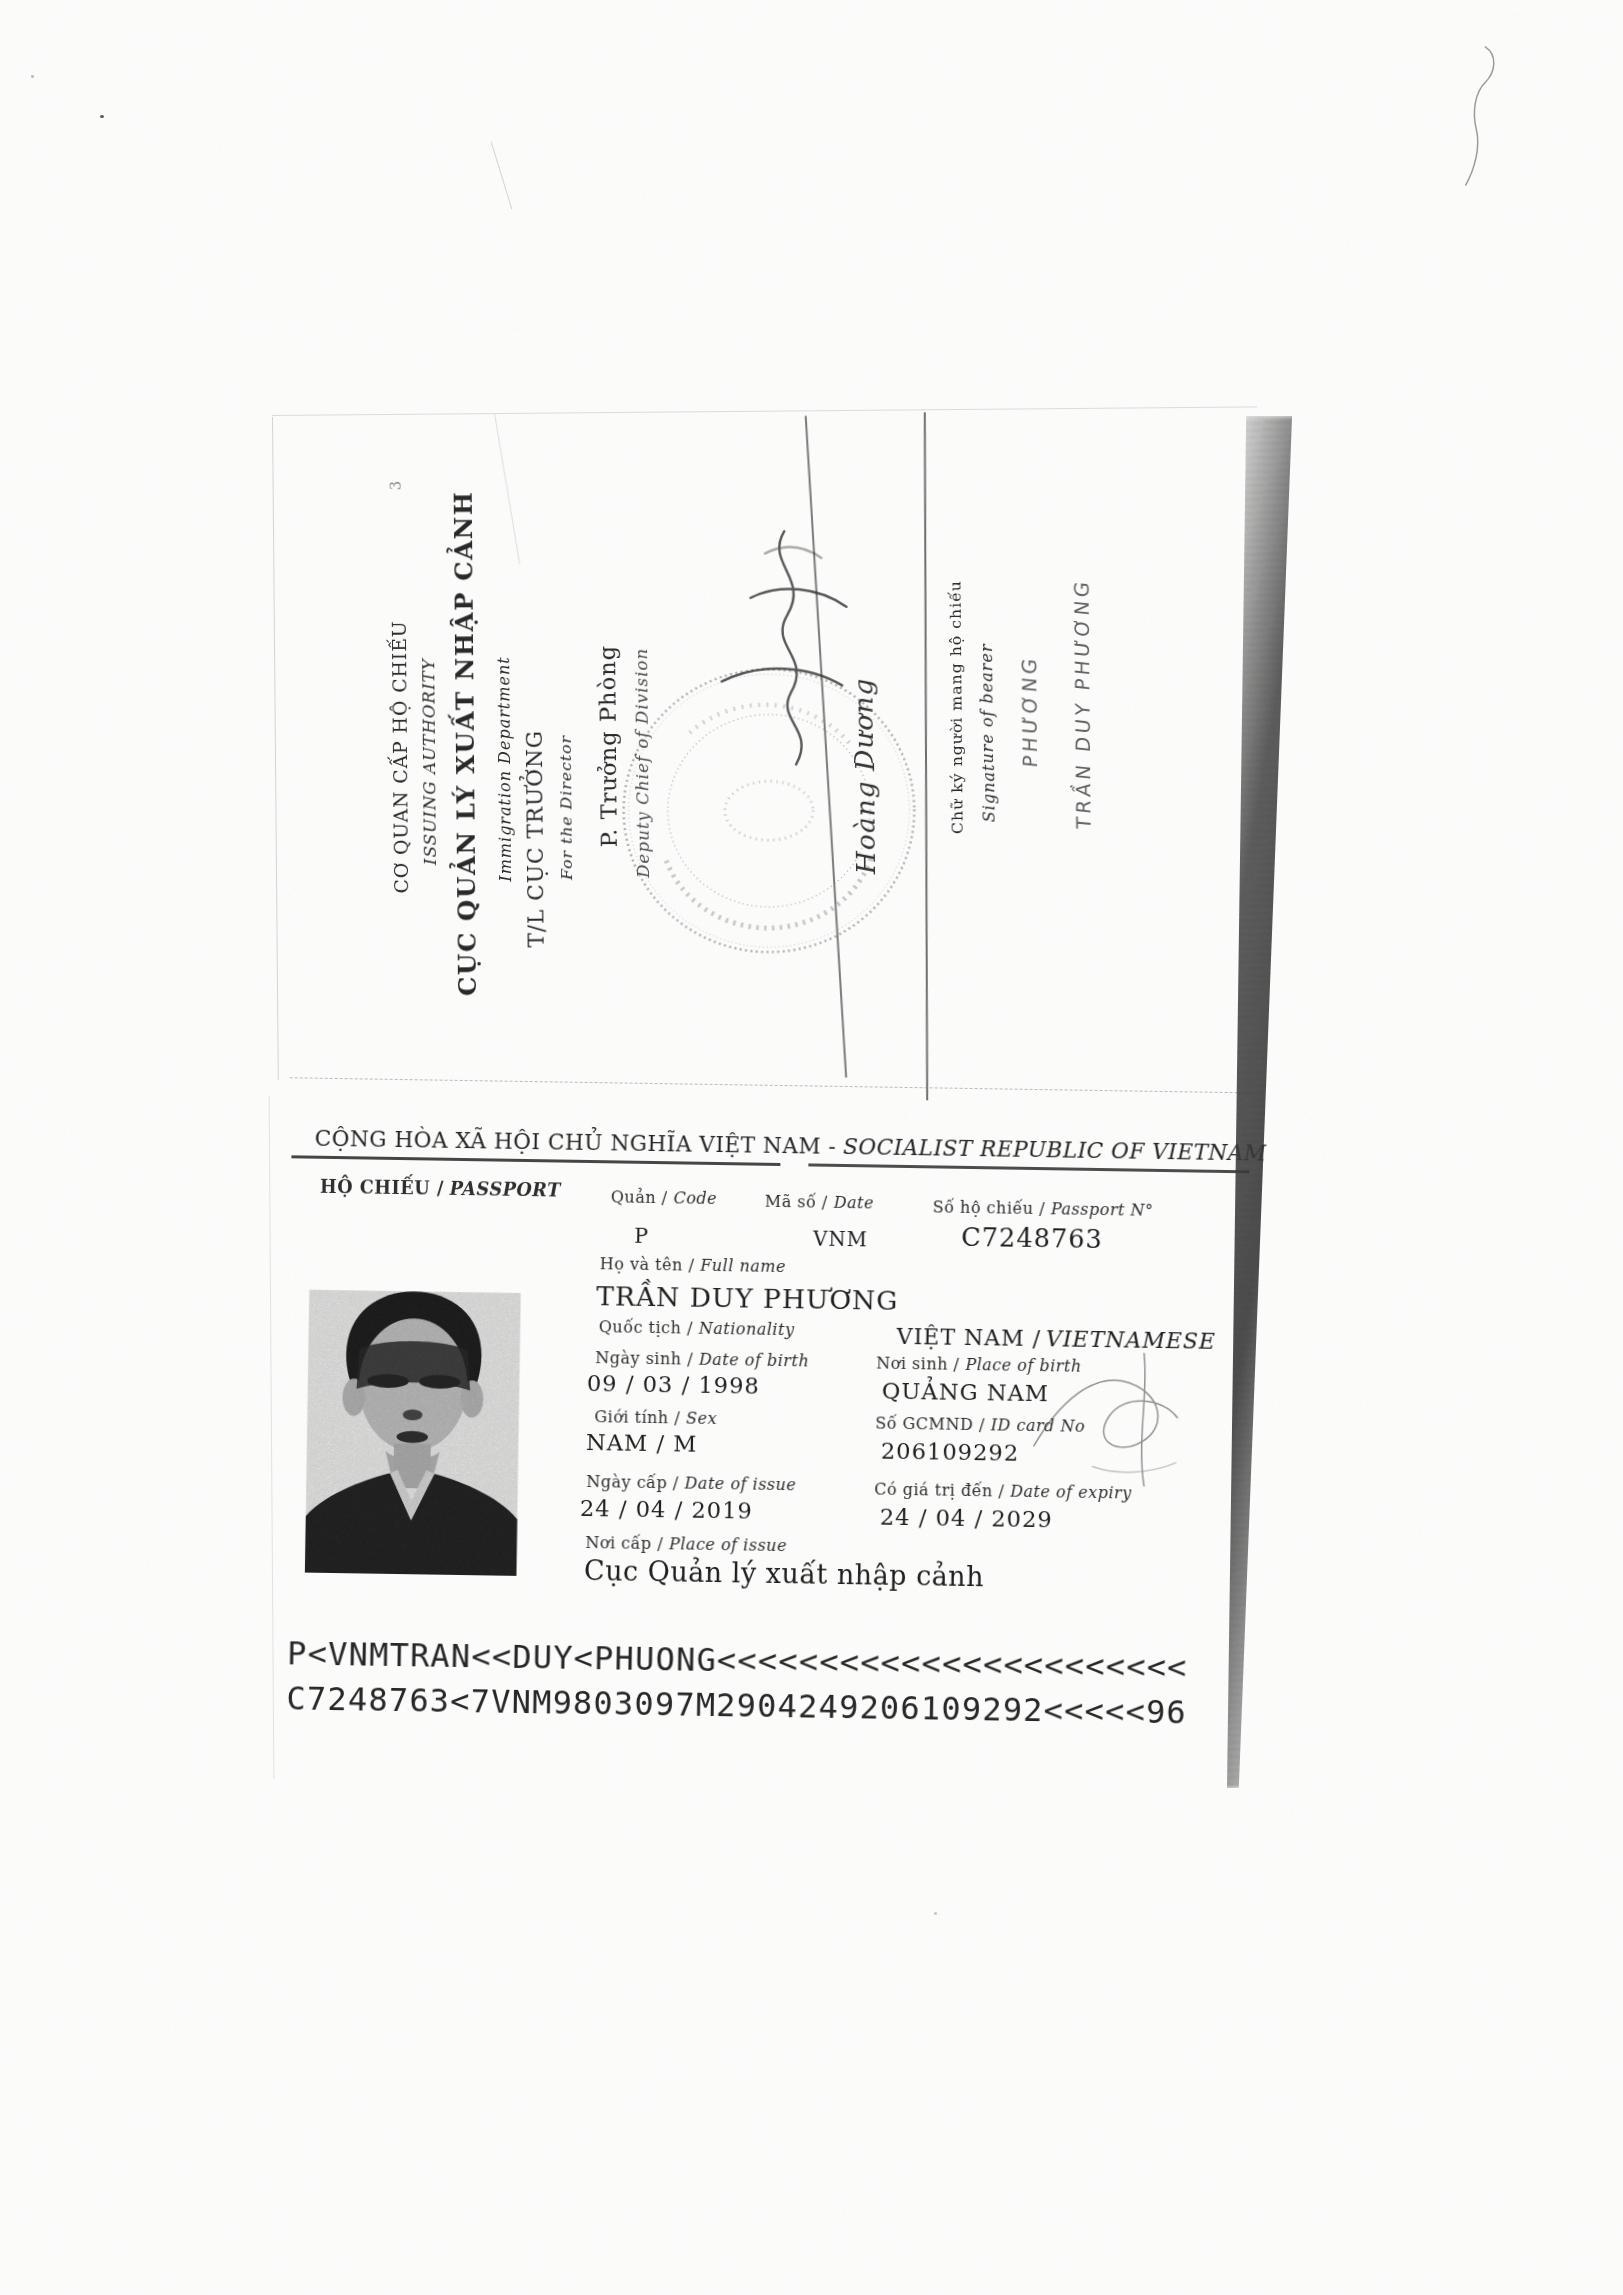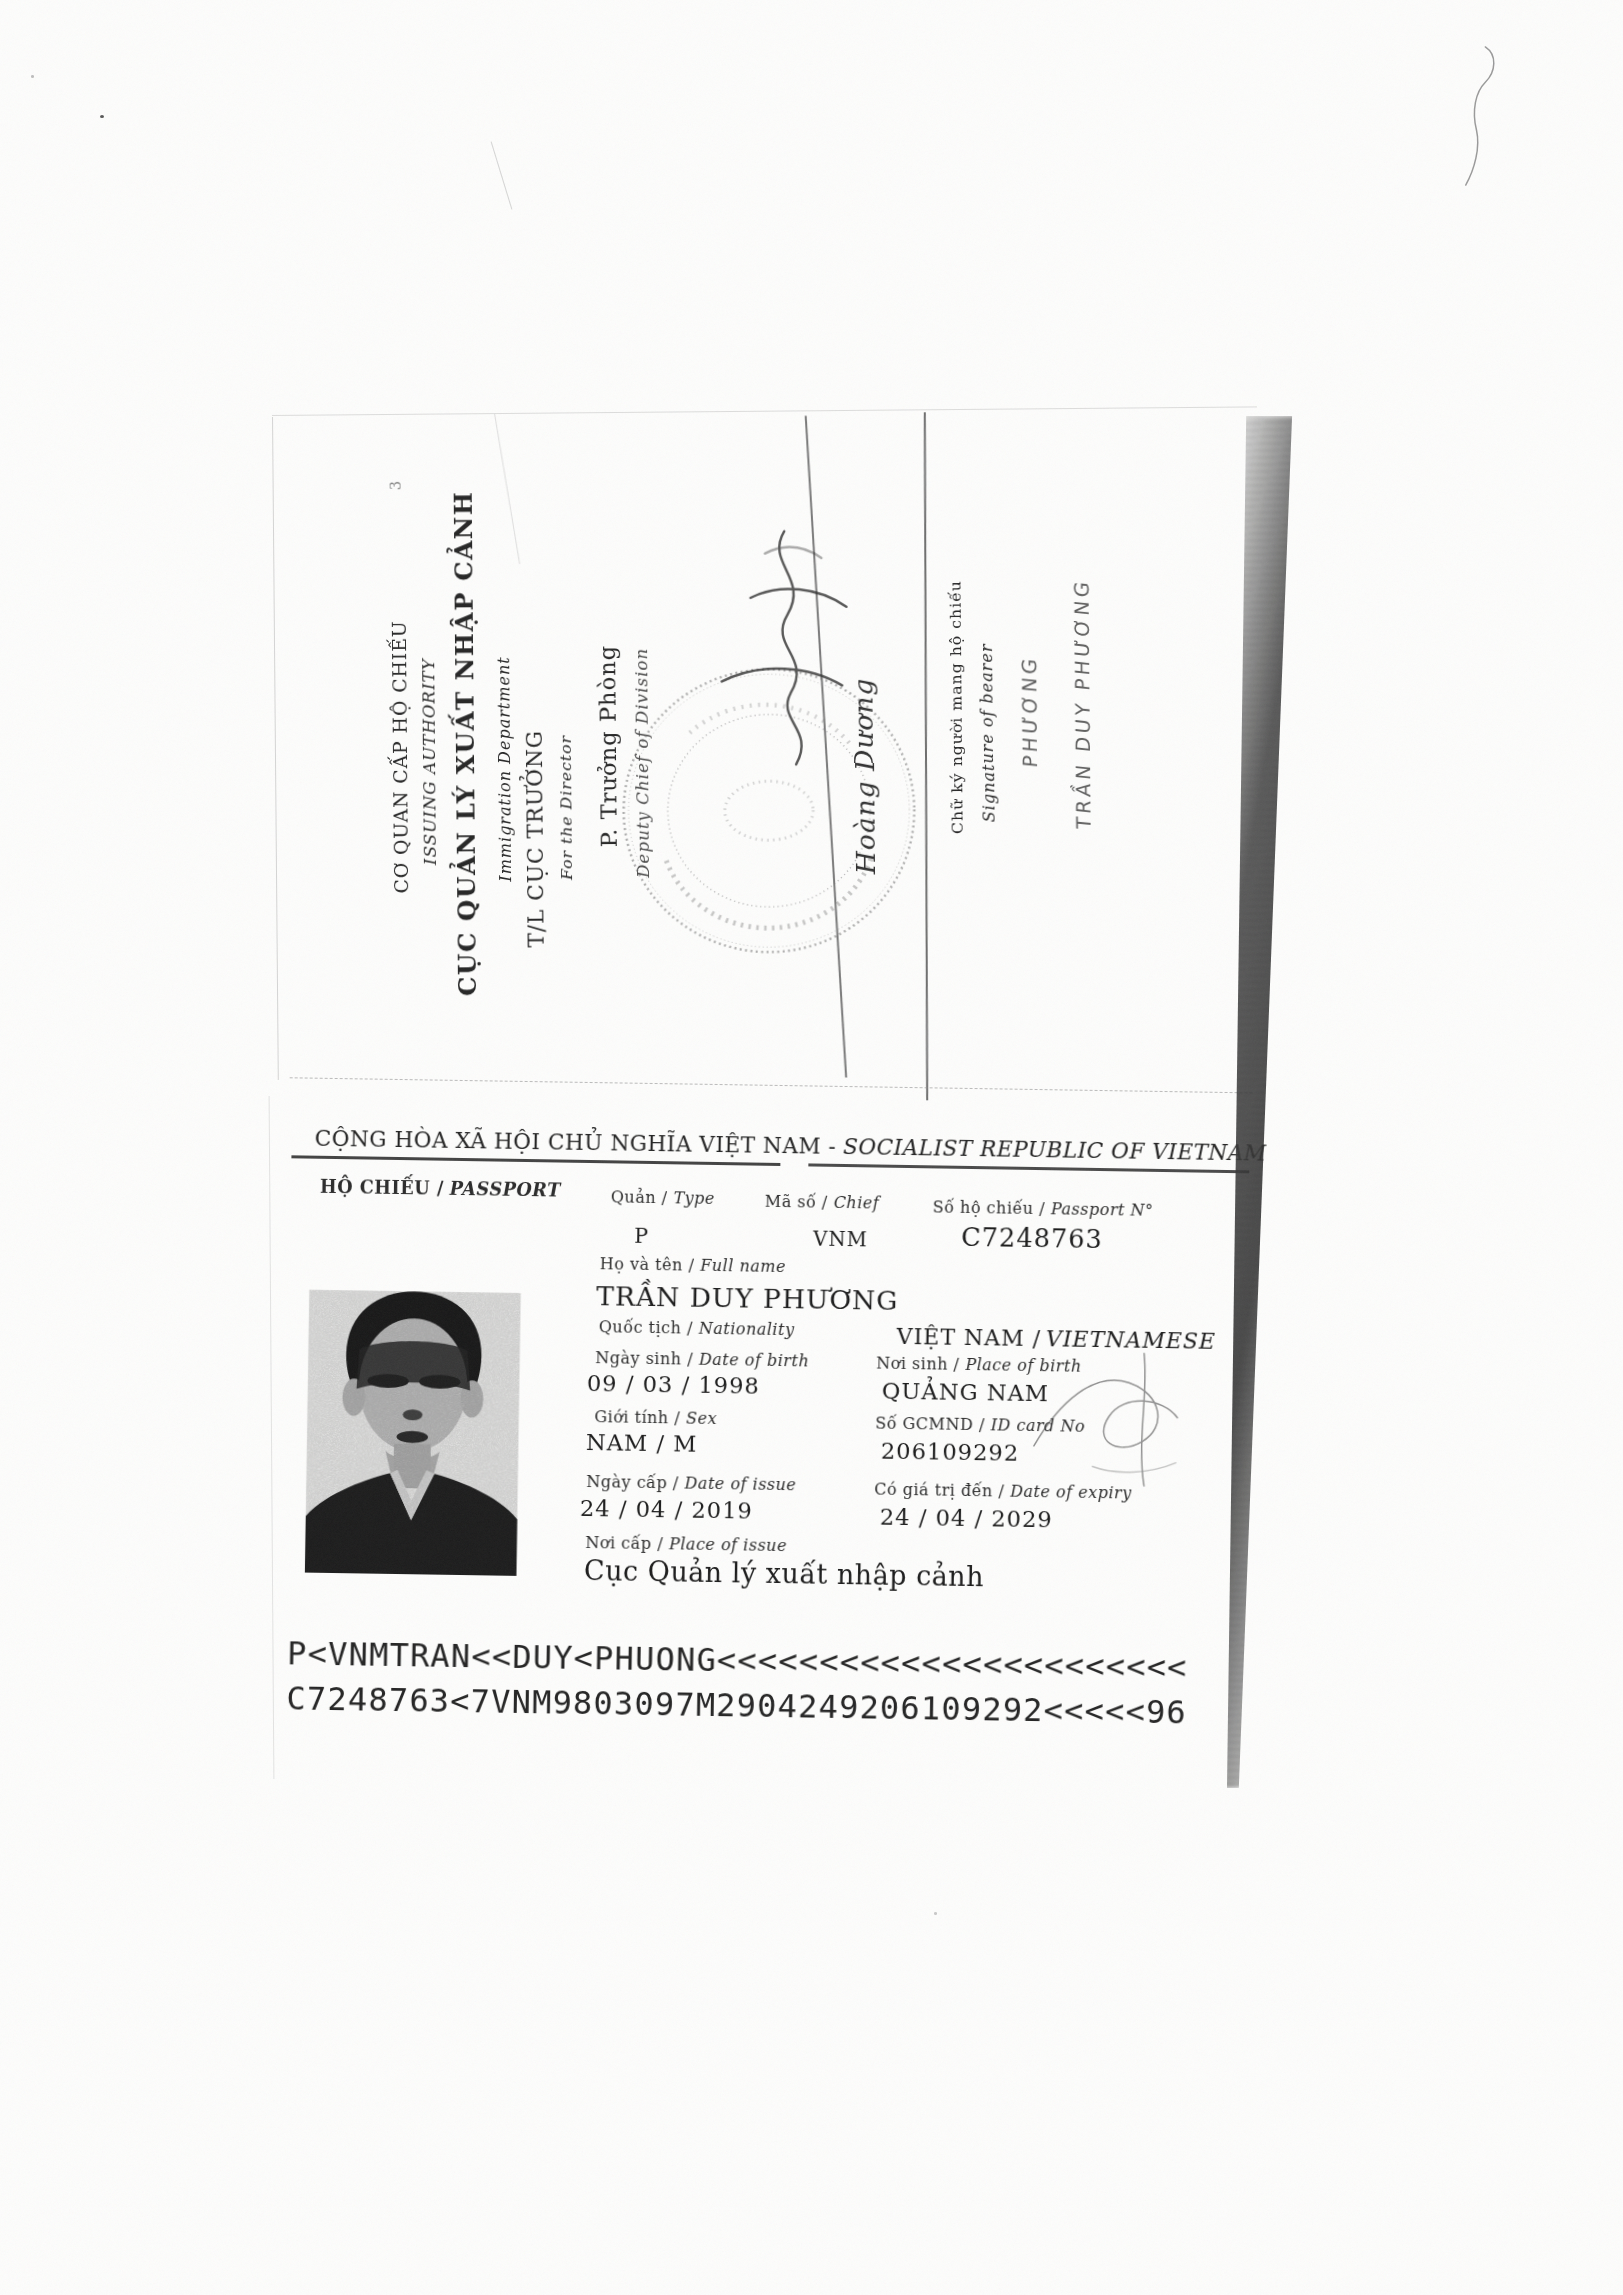--- a/index.html
+++ b/index.html
@@ -103,24 +103,24 @@
       <span>CỘNG HÒA XÃ HỘI CHỦ NGHĨA VIỆT NAM -</span><span class="it" style="margin-left:6.9px;">SOCIALIST REPUBLIC OF VIETNAM</span>
     </div>
 
     <div class="hline" style="left:19.7px; top:35px; width:958px; height:2.9px; opacity:.85;
                 background:linear-gradient(to right,#222 0 51%, rgba(0,0,0,0) 51% 54%, #2a2a2a 54% 100%);"></div>
 
     <div class="fld bold" style="left:49px; top:55px; font-size:17.7px;">
       <span class="vi">HỘ CHIẾU /</span><span class="en">PASSPORT</span>
     </div>
     <div class="fld" style="left:340px; top:62px;">
-      <span class="vi">Quản /</span><span class="en">Type</span>
+      <span class="vi">Quản /</span><span class="en">Code</span>
     </div>
     <div class="fld" style="left:494px; top:64px;">
-      <span class="vi">Mã số /</span><span class="en">Chief</span>
+      <span class="vi">Mã số /</span><span class="en">Date</span>
     </div>
     <div class="fld" style="left:662px; top:67px;">
       <span class="vi">Số hộ chiếu /</span><span class="en">Passport N°</span>
     </div>
 
     <div class="val" style="left:364px; top:98px; font-size:20.6px;">P</div>
     <div class="val" style="left:543px; top:99px; font-size:19.7px;">VNM</div>
     <div class="val" style="left:691px; top:91px; font-size:25.6px;">C7248763</div>
 
     <div class="fld" style="left:330px; top:129px;">

